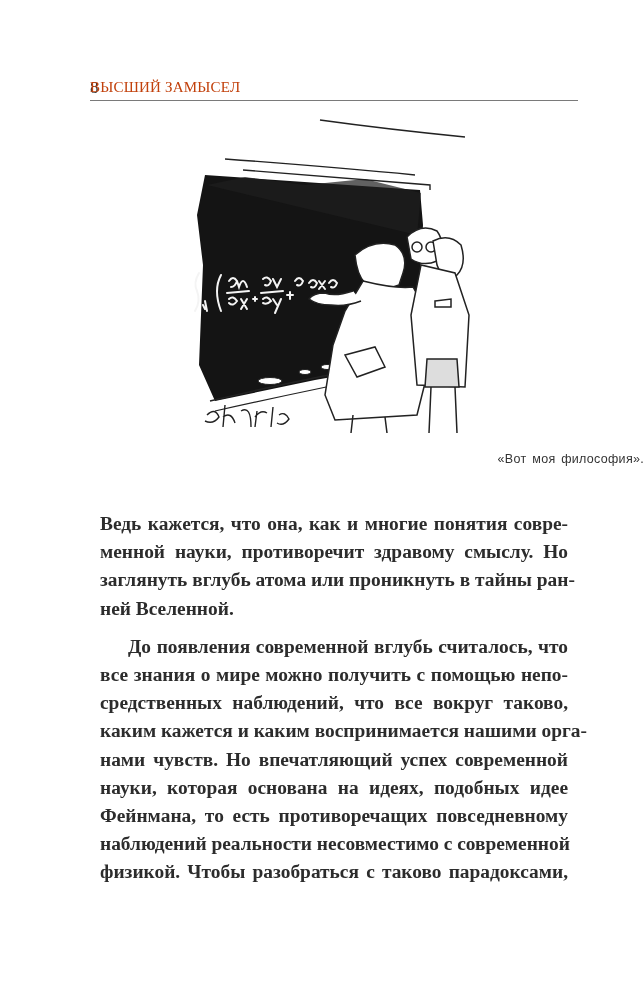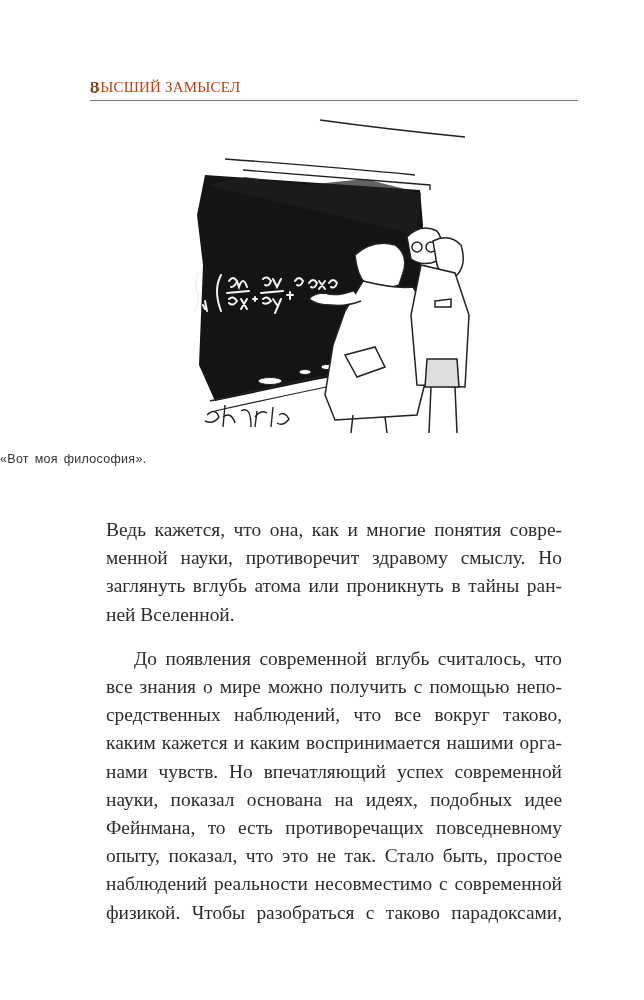--- a/index.html
+++ b/index.html
@@ -11,29 +11,29 @@
     position: absolute; left: 90px; top: 78px; width: 488px; height: 22px;
     border-bottom: 1.3px solid #7a7a7a;
   }
   .page-num { position: absolute; left: 0; top: 0; font-size: 17px; color: #333; }
   .running-title {
     position: absolute; left: 0; right: 0; top: 1px; text-align: left;
     font-size: 15px; letter-spacing: 0.2px; color: #c2410c;
   }
   .figure { position: absolute; left: 185px; top: 115px; width: 290px; height: 318px; }
   .caption {
-    position: absolute; left: 0; width: 644px; top: 452px; text-align: left;
+    position: absolute; left: 0; width: 644px; top: 452px; text-align: right;
     font-family: "Liberation Sans", "DejaVu Sans", sans-serif; font-size: 12.5px;
     color: #333; letter-spacing: 0.3px; word-spacing: 2px;
   }
   .body-text {
     position: absolute; left: 90px; top: 500px; width: 488px;
     font-size: 19.4px; line-height: 28.2px; color: #2c2c2c;
   }
-  .para { margin: 16px; text-align: justify; text-align-last: justify; }
+  .para { margin: 10px; text-align: justify; text-align-last: justify; font-weight: bold; }
   .line { display: block; text-align: justify; text-align-last: justify; white-space: nowrap; }
   .line.left { text-align-last: left; }
   .line.indent { text-indent: 28px; }
 </style>
 </head>
 <body>
 
 <div class="header">
   <span class="page-num">8</span>
   <span class="running-title">ВЫСШИЙ ЗАМЫСЕЛ</span>
@@ -102,19 +102,18 @@
     <span class="line">менной науки, противоречит здравому смыслу. Но</span>
     <span class="line">заглянуть вглубь атома или проникнуть в тайны ран-</span>
     <span class="line left">ней Вселенной.</span>
   </div>
   <div class="para">
     <span class="line indent">До появления современной вглубь считалось, что</span>
     <span class="line">все знания о мире можно получить с помощью непо-</span>
     <span class="line">средственных наблюдений, что все вокруг таково,</span>
     <span class="line">каким кажется и каким воспринимается нашими орга-</span>
     <span class="line">нами чувств. Но впечатляющий успех современной</span>
-    <span class="line">науки, показал основана на идеях, подобных идее</span>
+    <span class="line">науки, которая основана на идеях, подобных идее</span>
     <span class="line">Фейнмана, то есть противоречащих повседневному</span>
-    <span class="line">опыту, показал, что это не так. Стало быть, простое</span>
     <span class="line">наблюдений реальности несовместимо с современной</span>
     <span class="line">физикой. Чтобы разобраться с таково парадоксами,</span>
   </div>
 </div>
 
 </body></html>

